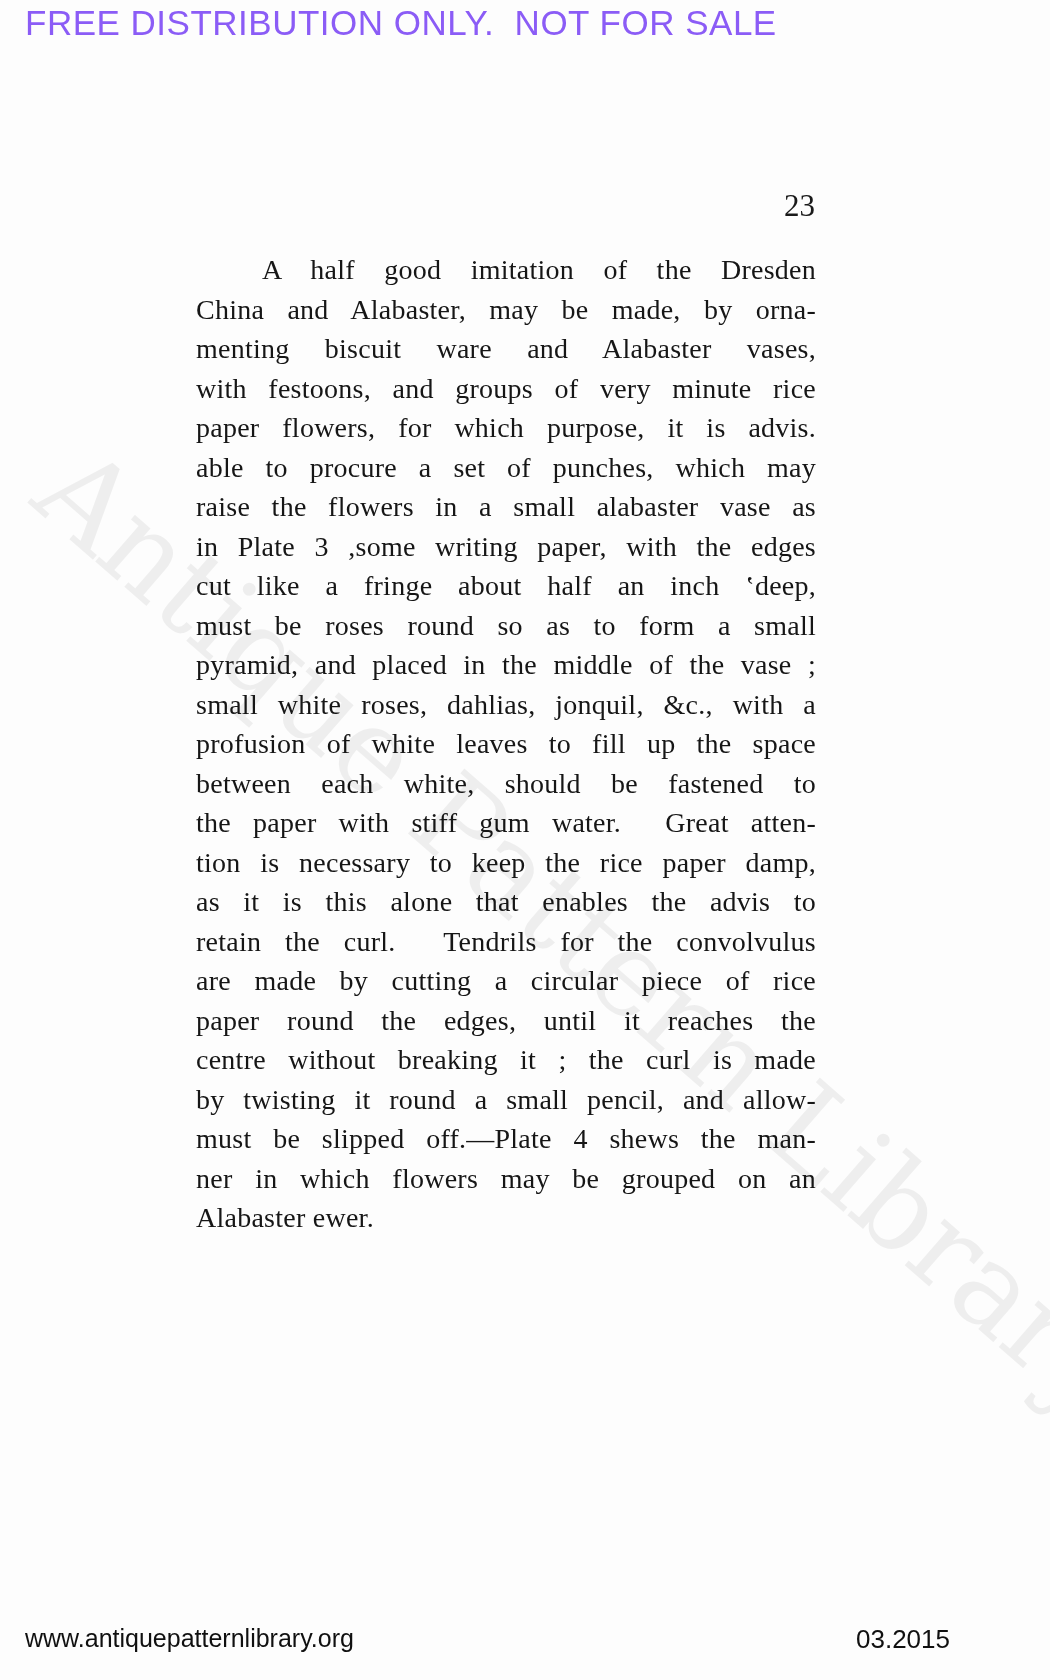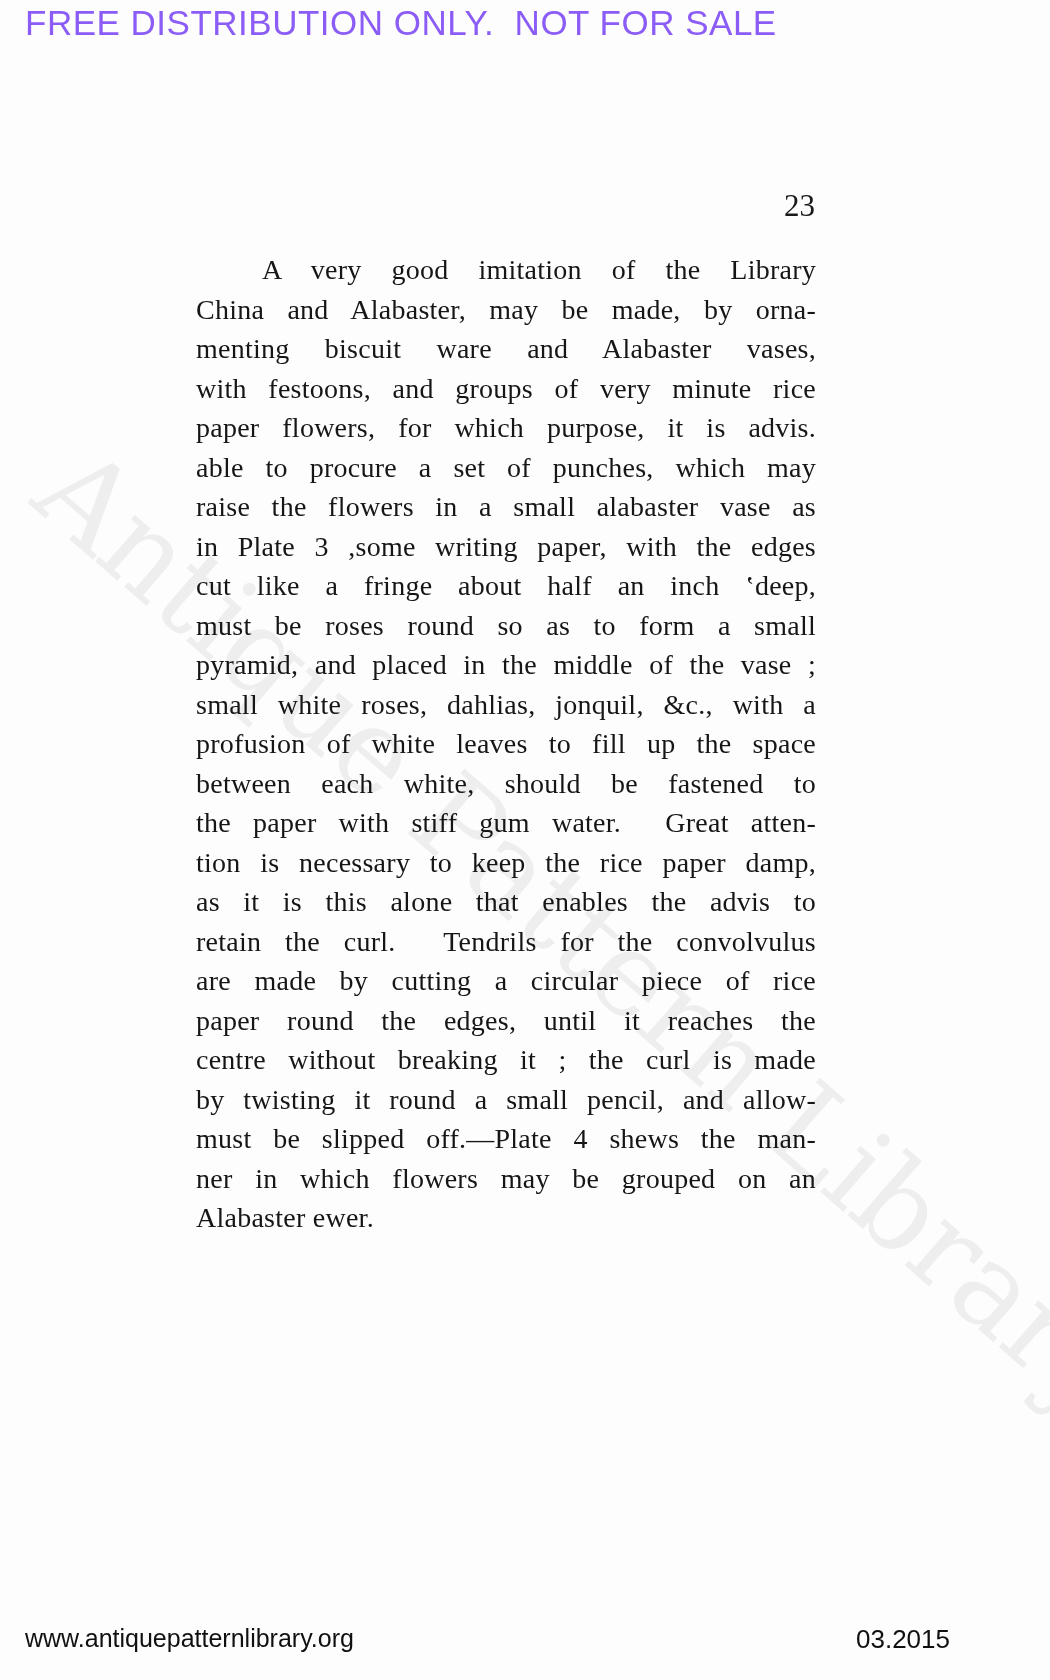--- a/index.html
+++ b/index.html
@@ -76,21 +76,21 @@
 </head>
 <body>
 
 <div class="notice">FREE DISTRIBUTION ONLY. &nbsp;NOT FOR SALE</div>
 
 <div class="watermark">Antique Pattern Library</div>
 
 <div class="page-number">23</div>
 
 <div class="body-text" id="body-text">
-    <div class="line first">A very good imitation of the Library</div>
+    <div class="line first">A half good imitation of the Dresden</div>
     <div class="line">China and Alabaster, may be made, by orna-</div>
     <div class="line">menting biscuit ware and Alabaster vases,</div>
     <div class="line">with festoons, and groups of very minute rice</div>
     <div class="line">paper flowers, for which purpose, it is advis.</div>
     <div class="line">able to procure a set of punches, which may</div>
     <div class="line">raise the flowers in a small alabaster vase as</div>
     <div class="line">in Plate 3 ,some writing paper, with the edges</div>
     <div class="line">cut like a fringe about half an inch ‛deep,</div>
     <div class="line">must be roses round so as to form a small</div>
     <div class="line">pyramid, and placed in the middle of the vase ;</div>

